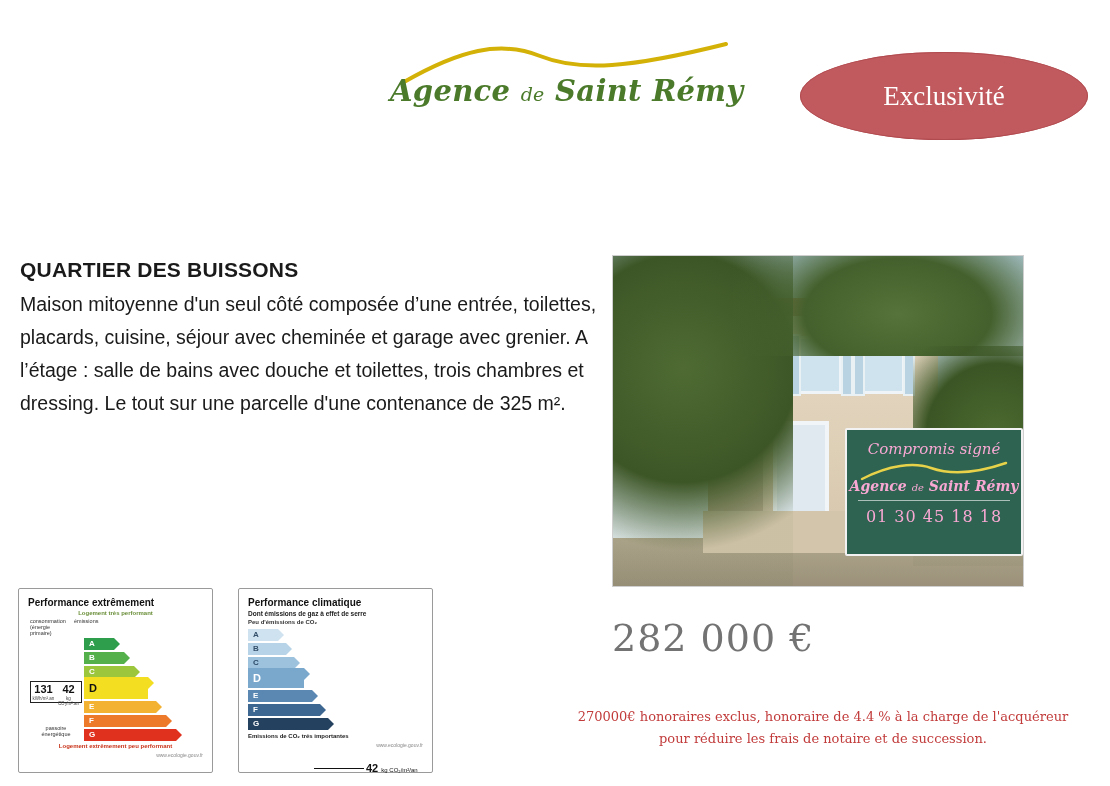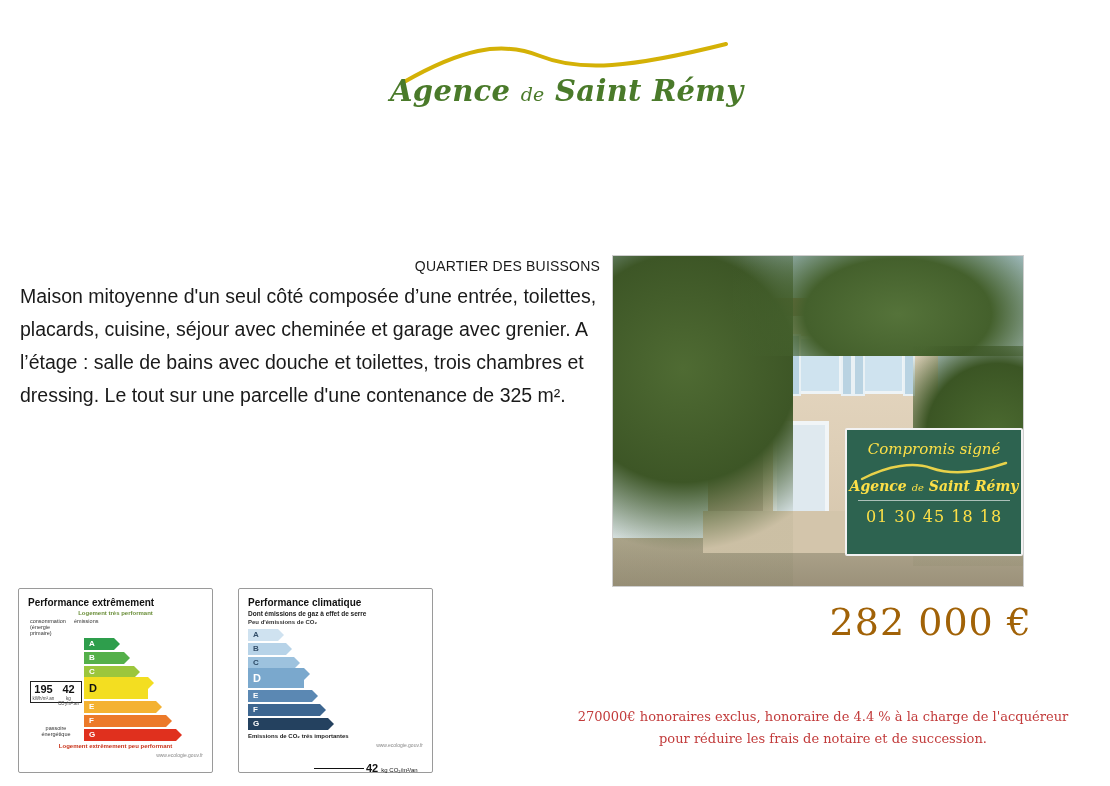--- a/index.html
+++ b/index.html
@@ -103,24 +103,23 @@
   .desc {
     position: absolute;
     left: 20px;
     top: 258px;
     width: 580px;
     color: #1a1a1a;
   }
   .desc h2 {
     margin: 0 0 6px 0;
     font-family: "Liberation Sans", sans-serif;
-    font-size: 14px;
-    font-weight: normal;
+    font-size: 21px;
+    font-weight: bold;
     letter-spacing: 0.2px;
-    text-align: right;
   }
   .desc p {
     margin: 0;
     font-family: "Liberation Sans", sans-serif;
     font-size: 19.5px;
     line-height: 33px;
     font-weight: 300;
   }
   .desc p.second {
     margin-top: 22px;
@@ -237,21 +236,21 @@
   .sign {
     position: absolute;
     left: 232px;
     top: 172px;
     width: 178px;
     height: 128px;
     background: #2d6350;
     border: 2px solid #f2f2f2;
     border-radius: 2px;
     box-sizing: border-box;
-    color: #fde047;
+    color: #f9a8d4;
     text-align: center;
     font-family: "DejaVu Serif", serif;
   }
   .sign .sign-top {
     margin-top: 10px;
     font-size: 15px;
     font-style: italic;
   }
   .sign .sign-swoosh {
     display: block;
@@ -276,26 +275,26 @@
   .sign .sign-tel {
     font-size: 16px;
     margin-top: 6px;
     letter-spacing: 1px;
   }
 
   
   .price {
     position: absolute;
     left: 612px;
-    top: 600px;
+    top: 616px;
     width: 420px;
-    text-align: right;
+    text-align: left;
     font-family: "DejaVu Serif", serif;
     font-size: 38px;
-    color: #a16207;
+    color: #737373;
     letter-spacing: 1px;
   }
   .fees-bold {
     position: absolute;
     left: 612px;
     top: 672px;
     width: 420px;
     text-align: center;
     font-family: "DejaVu Serif", serif;
     font-size: 13.5px;
@@ -481,20 +480,23 @@
     <svg class="logo-swoosh" viewBox="0 0 330 50">
       <path d="M4 44 C 60 12, 100 2, 140 18 C 180 34, 230 30, 326 6" fill="none" stroke="#d4b106" stroke-width="4" stroke-linecap="round"></path>
     </svg>
     <div class="logo-text">
       <span>Agence</span>
       <span class="de">de</span>
       <span class="remy">Saint Rémy</span>
     </div>
   </div>
 
+  <div class="exclusivity">
+    <span>Exclusivité</span>
+  </div>
 
 
 
   <div class="desc">
     <h2>QUARTIER DES BUISSONS</h2>
     <p>Maison mitoyenne d'un seul côté composée d’une entrée, toilettes, placards, cuisine, séjour avec cheminée et garage avec grenier. A l’étage : salle de bains avec douche et toilettes, trois chambres et dressing. Le tout sur une parcelle d'une contenance de 325 m².</p>
   </div>
 
   <div class="photo">
     <div class="sky"></div>
@@ -559,21 +561,21 @@
             <span style="color:#fff">C</span>
           </div>
       </div>
       <div class="bar-row">
         <div class="bar-left"></div>
         <div class="bar" style="width:64px;height:22px;margin-top:4px;background:#f3de21;color:#f3de21;font-size:11px">
             <span style="color:#111">D</span>
           </div>
         <div class="value-box" style="top:2px">
           <div>
-            <span>195</span>
+            <span>131</span>
             <span class="unit">kWh/m².an</span>
           </div>
           <div>
             <span>42</span>
             <span class="unit">kg CO₂/m².an</span>
           </div>
         </div>
       </div>
       <div class="bar-row" style="margin-top:8px">
         <div class="bar-left"></div>

